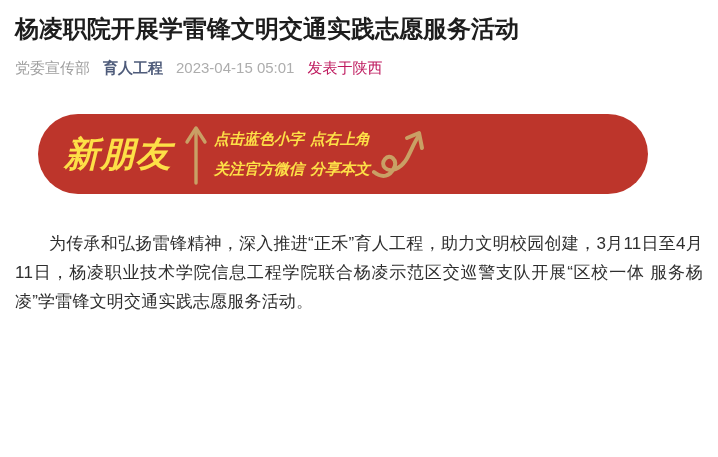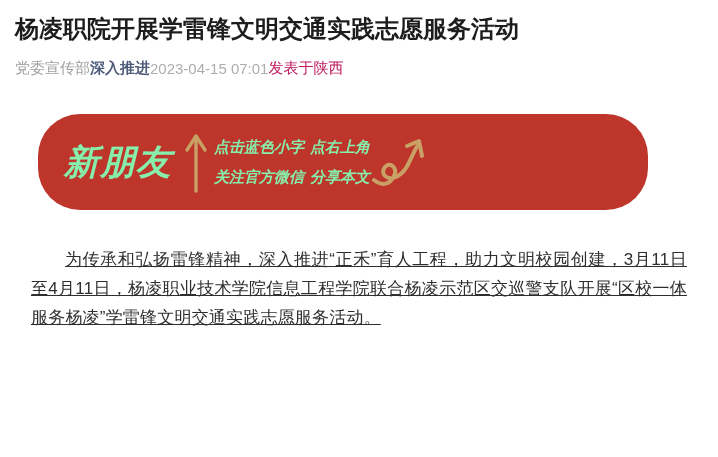--- a/index.html
+++ b/index.html
@@ -20,39 +20,39 @@
     line-height: 31px;
     font-weight: 700;
     color: #1d1d1d;
     letter-spacing: 0px;
   }
 
   
   .meta {
     margin-top: 15px;
     display: flex;
-    align-items: center;
+    gap: 13px;
     font-size: 15px;
     white-space: nowrap;
   }
   .meta .dept { color: #9e9e9e; }
   .meta .account { color: #4e5b7a; font-weight: 600; cursor: pointer; }
   .meta .date { color: #adadad; }
   .meta .loc  { color: #be185d; }
 
   
   .banner {
     margin: 36px 0 0 23px;
     width: 610px;
-    height: 96px;
+    height: 80px;
     background: #bd352b;
     border-radius: 42px;
     display: flex;
     align-items: center;
-    color: #86efac;
+    color: #fde047;
     box-sizing: border-box;
     cursor: pointer;
   }
   .banner .big {
     font-size: 35px;
     font-weight: 800;
     font-style: italic;
     letter-spacing: 1px;
     white-space: nowrap;
   }
@@ -68,42 +68,41 @@
     font-style: italic;
     line-height: 30px;
     white-space: nowrap;
   }
   .banner .twoline.second { margin-left: 6px; }
   .banner .curly-arrow { margin-left: 2px; margin-top: -4px; }
 
   
   .content { margin-top: 35px; }
   .content p {
-    margin: 16px;
+    margin: 0;
     font-size: 17px;
     line-height: 29px;
     color: #2e2e2e;
     text-align: justify;
     text-indent: 2em;
     letter-spacing: 0.2px;
-    text-decoration: underline;
   }
   .content p + p { margin-top: 20px; }
 </style>
 </head>
 <body>
 
 <div class="article-page">
 
   <h1 class="page-title">杨凌职院开展学雷锋文明交通实践志愿服务活动</h1>
 
   <div class="meta">
     <span class="dept">党委宣传部</span>
-    <span class="account">深入推进</span>
-    <span class="date">2023-04-15 07:01</span>
+    <span class="account">育人工程</span>
+    <span class="date">2023-04-15 05:01</span>
     <span class="loc">发表于陕西</span>
   </div>
 
   <div class="banner">
     <span class="big new">新朋友</span>
 
     <span class="icon up-arrow">
       <svg width="26" height="62" viewBox="0 0 26 62" fill="none" xmlns="http://www.w3.org/2000/svg">
         <path d="M13 60 L13 7" stroke="#c9a065" stroke-width="3.4" stroke-linecap="round"></path>
         <path d="M4 19 L13 5 L22 19" stroke="#c9a065" stroke-width="3.4" fill="none" stroke-linecap="round" stroke-linejoin="round"></path>

